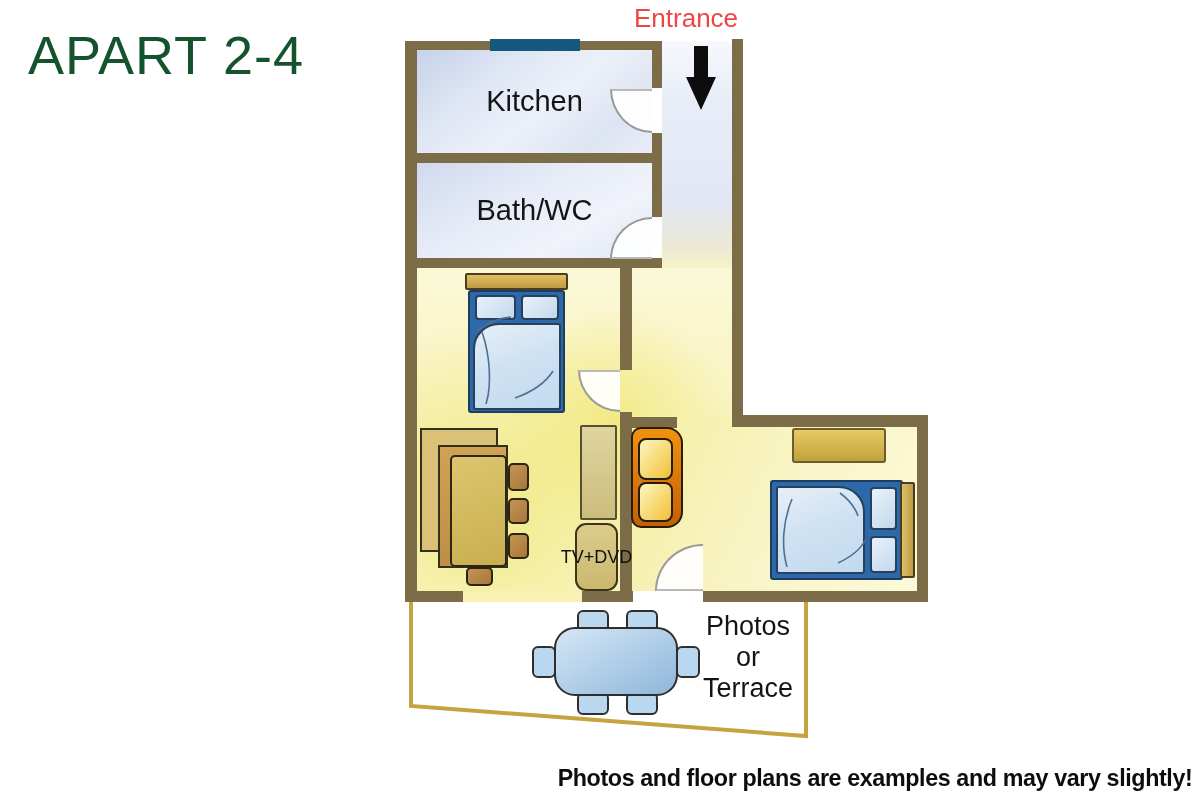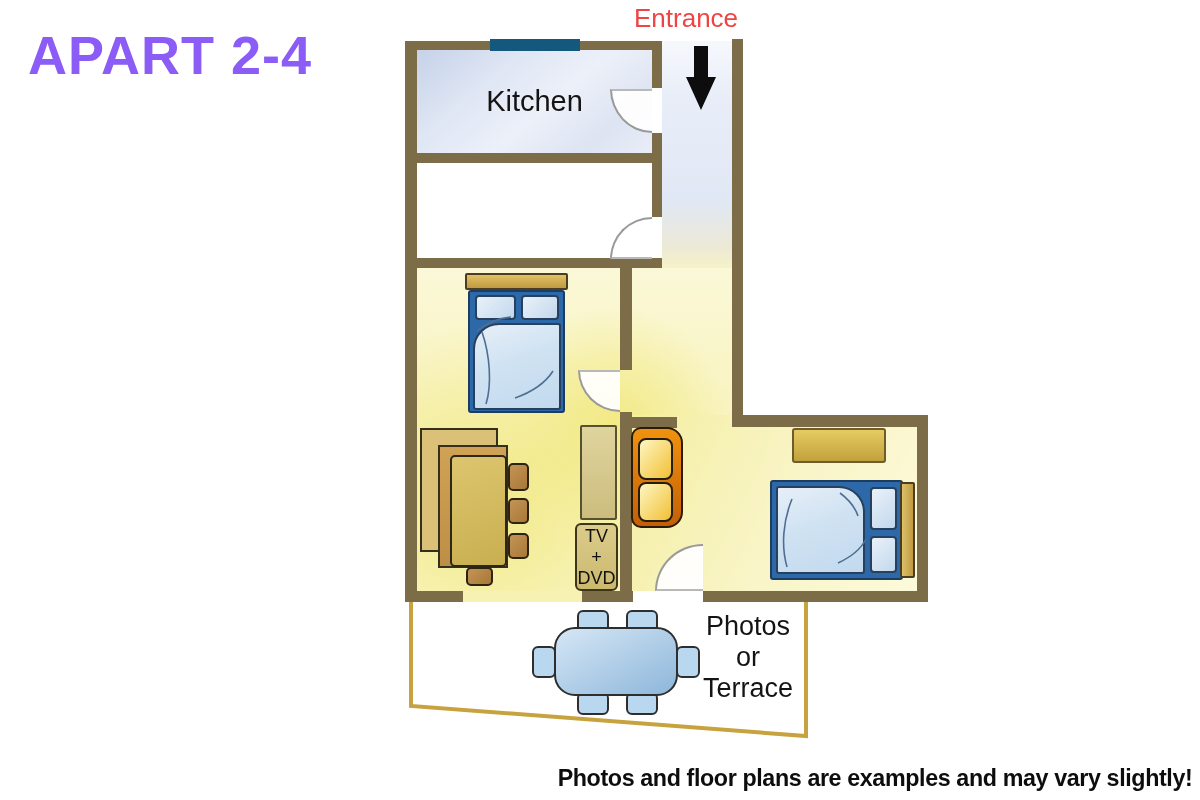--- a/index.html
+++ b/index.html
@@ -1,21 +1,21 @@
 <!DOCTYPE html>
 <html><head>
 <meta charset="utf-8">
 <style>
   html,body{margin:0;padding:0;background:#fff;}
   .canvas{position:relative;width:1200px;height:800px;background:#ffffff;overflow:hidden;
           font-family:"Liberation Sans","DejaVu Sans",sans-serif;}
   .abs{position:absolute;box-sizing:border-box;}
 
   
-  .apt-title{left:28px;top:24px;font-size:54px;font-weight:700;color:#8b5cf6;letter-spacing:1px;}
+  .apt-title{left:28px;top:24px;font-size:54px;font-weight:400;color:#14532d;letter-spacing:1px;}
   .entrance-label{left:634px;top:3px;font-size:26px;color:#ef4444;}
   .room-label{font-size:29px;color:#141414;display:flex;align-items:center;justify-content:center;}
   .terrace-label{left:688px;top:611px;width:120px;text-align:center;font-size:27px;line-height:31px;color:#141414;}
   .disclaimer{right:8px;top:764px;font-size:24px;font-weight:700;color:#0d0d0d;letter-spacing:-0.4px;
               transform:scaleX(0.97);transform-origin:right;}
 
   
   .wall{background:#7d6c48;}
   .floor-kitchen{left:417px;top:50px;width:235px;height:103px;
       background:linear-gradient(140deg,#c6d2e9 0%,#dfe6f4 30%,#ecf0f9 55%,#dde4f2 80%,#e9edf8 100%);}
@@ -44,32 +44,35 @@
   .pillow{background:linear-gradient(135deg,#e9f1fa,#c3d8ec);border:2px solid #27405e;border-radius:4px;}
   .duvet{background:linear-gradient(160deg,#e7eff8 0%,#cfe2f2 45%,#c2d9ee 100%);border:2px solid #27405e;}
   .dresser{background:linear-gradient(180deg,#e6cb62,#c2a13c);border:2px solid #6d5c2c;border-radius:3px;}
   .sofa{background:linear-gradient(180deg,#f0920f,#c35f06);border:2px solid #2a1c08;border-radius:10px 16px 16px 10px;}
   .cushion{background:linear-gradient(130deg,#fdf7c2,#f2bf35);border:2px solid #241c0c;border-radius:8px;}
   .bench1{background:#dbc178;border:2px solid #35301e;}
   .bench2{background:linear-gradient(180deg,#cfa255,#bd8f45);border:2px solid #35301e;}
   .dtable{background:linear-gradient(160deg,#dcc56e,#c9af50);border:2px solid #2c2716;border-radius:5px;}
   .chair{background:linear-gradient(135deg,#c49455,#a87838);border:2px solid #2c2312;border-radius:5px;}
   .cabinet{background:linear-gradient(180deg,#e0d49e,#ccbd7e);border:2px solid #56512f;border-radius:2px;}
-  .tv-unit{background:linear-gradient(180deg,#dccc8c,#cbb96e);border:2px solid #3c3517;border-radius:6px;
-           display:flex;flex-direction:column;align-items:center;justify-content:center;
+  .tv-unit{background:linear-gradient(180deg,#dccc8c,#cbb96e);border:2px solid #3c3517;border-radius:11px;
+           display:flex;flex-direction:row;align-items:center;justify-content:center;
            font-size:18px;line-height:21px;color:#111;}
   svg.overlay{position:absolute;left:0;top:0;pointer-events:none;}
 </style>
 </head>
 <body>
 
 <div class="canvas">
 
   <div class="abs floor-kitchen room-label">
     <span>Kitchen</span>
+  </div>
+  <div class="abs floor-bath room-label">
+    <span>Bath/WC</span>
   </div>
   <div class="abs floor-corridor"></div>
   <div class="abs floor-living"></div>
   <div class="abs floor-bedroom"></div>
   <div class="abs floor-gap"></div>
 
   <svg class="overlay" width="1200" height="800" viewBox="0 0 1200 800">
     <defs>
       <linearGradient id="tblue" x1="0" y1="0" x2="1" y2="1">
         <stop offset="0" stop-color="#d6e7f6"></stop>

